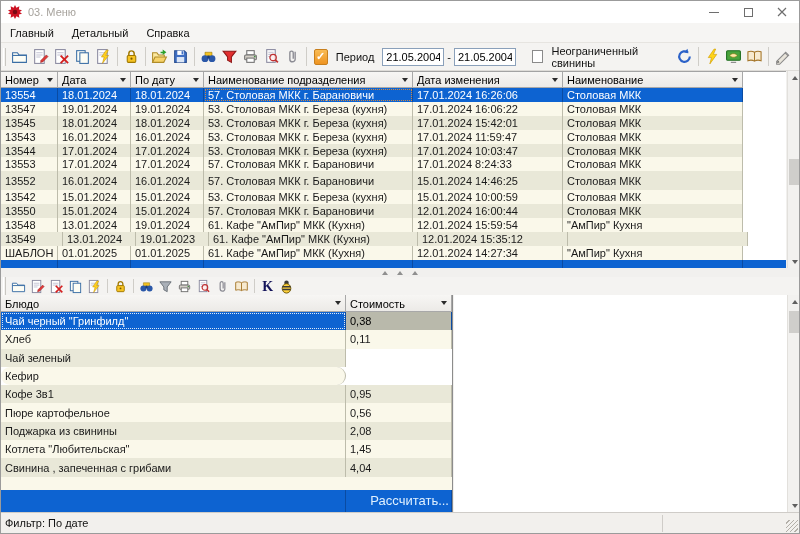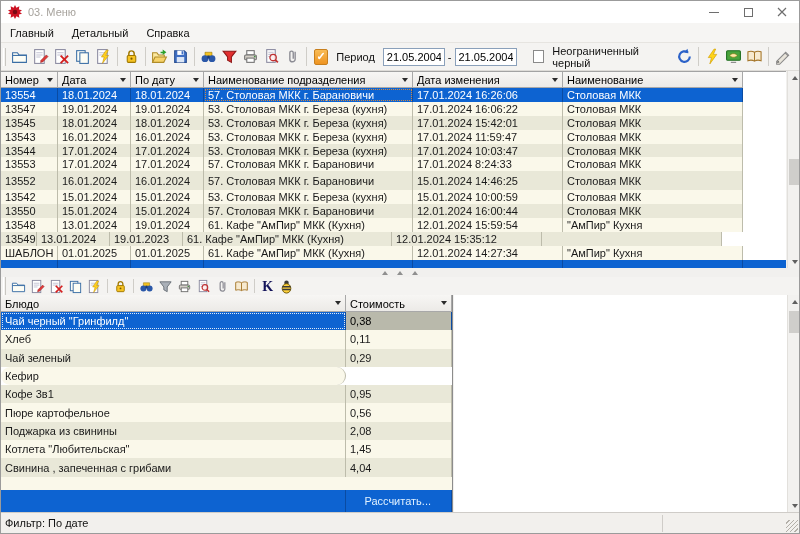--- a/index.html
+++ b/index.html
@@ -47,21 +47,21 @@
   .row-dark .cell{background:#e9e8d8;}
   .row-sel .cell{background:#0d63d1;color:#fff;border-right:1px solid #0a4ba2;}
   .focus-cell{outline:1px dotted #d08a43;outline-offset:-2px;}
   .focus-cell-light{outline:1px dotted rgba(255,255,255,.85);outline-offset:-2px;}
   .blue-bar{display:flex;background:#0d63d1;}
   .blue-bar .cell{background:#0d63d1;border-right:1px solid #0a4ba2;}
   .cost-sel{background:#b9b9ab !important;color:#000 !important;}
   .filler-row{background:#faf8ea;}
   .footer-bar{display:flex;background:#0d63d1;align-items:center;}
   .footer-bar .fcell{height:100%;display:flex;align-items:center;justify-content:flex-end;border-right:1px solid #0a4ba2;}
-  .calc-link{color:#dff0ff;padding-right:20px;font-size:11px;}
+  .calc-link{color:#dff0ff;padding-right:2px;font-size:13px;}
   
   .vscroll{position:absolute;width:13px;background:#f2f1ef;border-left:1px solid #e2e0dc;}
   #upper-scroll{left:786px;top:70px;height:197px;}
   #lower-scroll{left:786px;top:294px;height:217px;}
   .sbtn{position:absolute;left:0;width:13px;height:13px;display:flex;align-items:center;justify-content:center;}
   .tri-up{width:0;height:0;border-left:3.5px solid transparent;border-right:3.5px solid transparent;border-bottom:4.5px solid #5f5f5f;}
   .tri-down{width:0;height:0;border-left:3.5px solid transparent;border-right:3.5px solid transparent;border-top:4.5px solid #5f5f5f;}
   .thumb{position:absolute;left:1px;width:11px;background:#cfcecb;}
   
   .splitter{position:absolute;left:0;top:267px;width:798px;height:9px;background:#f1f0ee;display:flex;align-items:center;justify-content:center;gap:9px;}
@@ -207,21 +207,21 @@
       </span>
     <span class="sep"></span>
     <div class="chk-orange">
         <span>✓</span>
       </div>
     <span class="lbl">Период</span>
     <input class="date" value="21.05.2004" style="">
     <span class="lbl dash">-</span>
     <input class="date" value="21.05.2004" style="">
     <span class="chk-plain"></span>
-    <span class="lbl">Неограниченный черный</span>
+    <span class="lbl">Неограниченный свинины</span>
     <span class="right-cluster" id="tb1-right">
         <span class="icon-btn">
           <svg width="17" height="17" viewBox="0 0 16 16">
             <path d="M13 8a5 5 0 1 1-1.8-3.8" fill="none" stroke="#2c62c8" stroke-width="2"></path>
             <path d="M10.8.8l.9 4.1-4.1-.7z" fill="#2c62c8"></path>
           </svg>
         </span>
         <span class="sep"></span>
         <span class="icon-btn">
           <svg width="17" height="17" viewBox="0 0 16 16">
@@ -335,21 +335,21 @@
       </div>
       <div class="grow row-light" style="height: 13.9px;">
         <div class="cell" style="width: 57px;">13548</div>
         <div class="cell" style="width: 73px;">13.01.2024</div>
         <div class="cell" style="width: 73px;">19.01.2024</div>
         <div class="cell" style="width: 209px;">61. Кафе "АмПир" МКК (Кухня)</div>
         <div class="cell" style="width: 150px;">12.01.2024 15:59:54</div>
         <div class="cell" style="width: 180px;">"АмПир" Кухня</div>
       </div>
       <div class="grow row-dark" style="height: 13.9px;">
-        <div class="cell" style="width: 36px;">13549</div>
+        <div class="cell" style="width: 62px;">13549</div>
         <div class="cell" style="width: 73px;">13.01.2024</div>
         <div class="cell" style="width: 73px;">19.01.2023</div>
         <div class="cell" style="width: 209px;">61. Кафе "АмПир" МКК (Кухня)</div>
         <div class="cell" style="width: 150px;">12.01.2024 15:35:12</div>
         <div class="cell" style="width: 180px;"></div>
       </div>
       <div class="grow row-light" style="height: 13.9px;">
         <div class="cell" style="width: 57px;">ШАБЛОН</div>
         <div class="cell" style="width: 73px;">01.01.2025</div>
         <div class="cell" style="width: 73px;">01.01.2025</div>
@@ -492,21 +492,20 @@
       <div class="grow row-sel" style="height: 18.3px;">
         <div class="cell focus-cell-light" style="width: 345px;">Чай черный "Гринфилд"</div>
         <div class="cell cost-sel" style="width: 106px;">0,38</div>
       </div>
       <div class="grow row-light" style="height: 18.3px;">
         <div class="cell" style="width: 345px;">Хлеб</div>
         <div class="cell" style="width: 106px;">0,11</div>
       </div>
       <div class="grow row-dark" style="height: 18.3px;">
         <div class="cell" style="width: 345px;">Чай зеленый</div>
-        <div class="cell" style="width: 106px;">0,29</div>
       </div>
       <div class="grow row-light" style="height: 18.3px;">
         <div class="cell" style="width: 345px; border-radius: 9px;">Кефир</div>
         <div class="cell" style="width: 106px; margin-top: 36px;">0,65</div>
       </div>
       <div class="grow row-dark" style="height: 18.3px;">
         <div class="cell" style="width: 345px;">Кофе 3в1</div>
         <div class="cell" style="width: 106px;">0,95</div>
       </div>
       <div class="grow row-light" style="height: 18.3px;">

